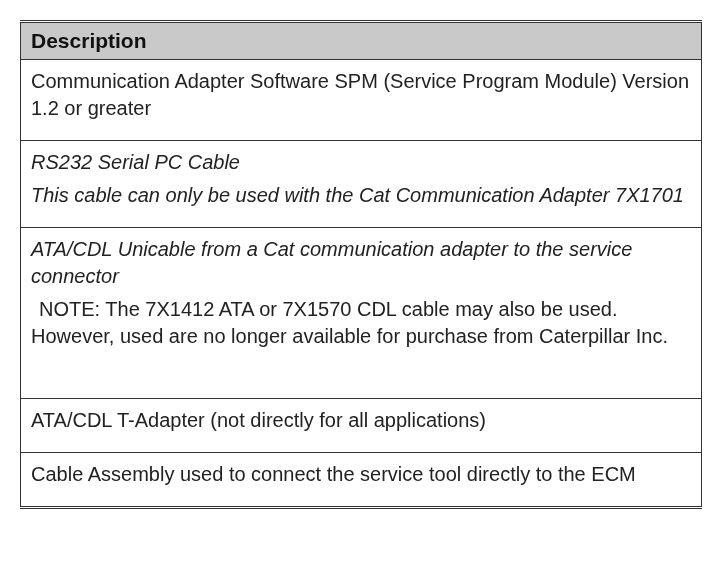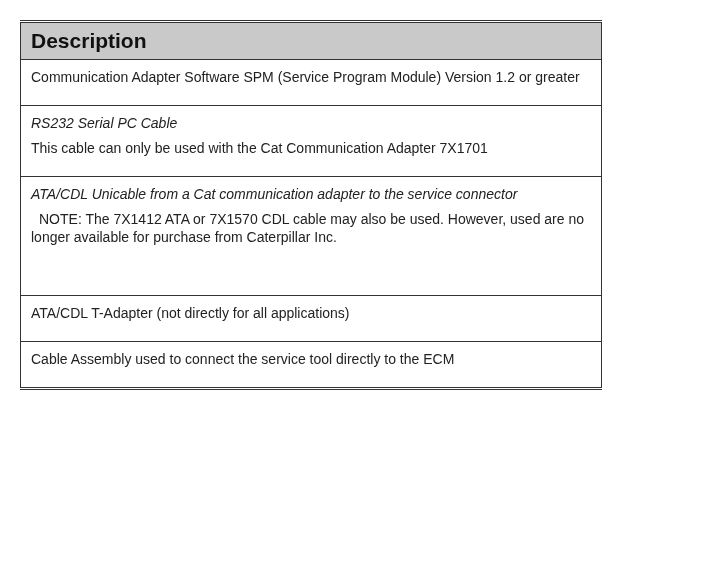--- a/index.html
+++ b/index.html
@@ -2,48 +2,49 @@
 <html><head>
 <meta charset="utf-8">
 <style>
   body {
     margin: 0;
     padding: 20px;
     background: #ffffff;
     font-family: Arial, Helvetica, sans-serif;
   }
   .table {
-    width: 582px;
+    width: 682px;
     border-collapse: collapse;
     border-top: 3px double #333;
     border-bottom: 3px double #333;
     border-left: 1px solid #333;
     border-right: 1px solid #333;
   }
   .table th {
     background: #c9c9c9;
     text-align: left;
     font-weight: bold;
     padding: 6px 10px;
     font-size: 21px;
     border-bottom: 1px solid #333;
     color: #111;
   }
   .table td {
     padding: 8px 10px 18px 10px;
     border-bottom: 1px solid #333;
-    font-size: 14px;
+    font-size: 20px;
     color: #222;
     line-height: 1.35;
     vertical-align: top;
   }
   .table tr:last-child td {
     border-bottom: none;
   }
   .italic {
+    font-style: italic;
   }
   .note-label {
     font-weight: normal;
     margin-left: 8px;
   }
   .row-block {
     margin-bottom: 6px;
     font-style: italic;
   }
   .extra-space {

